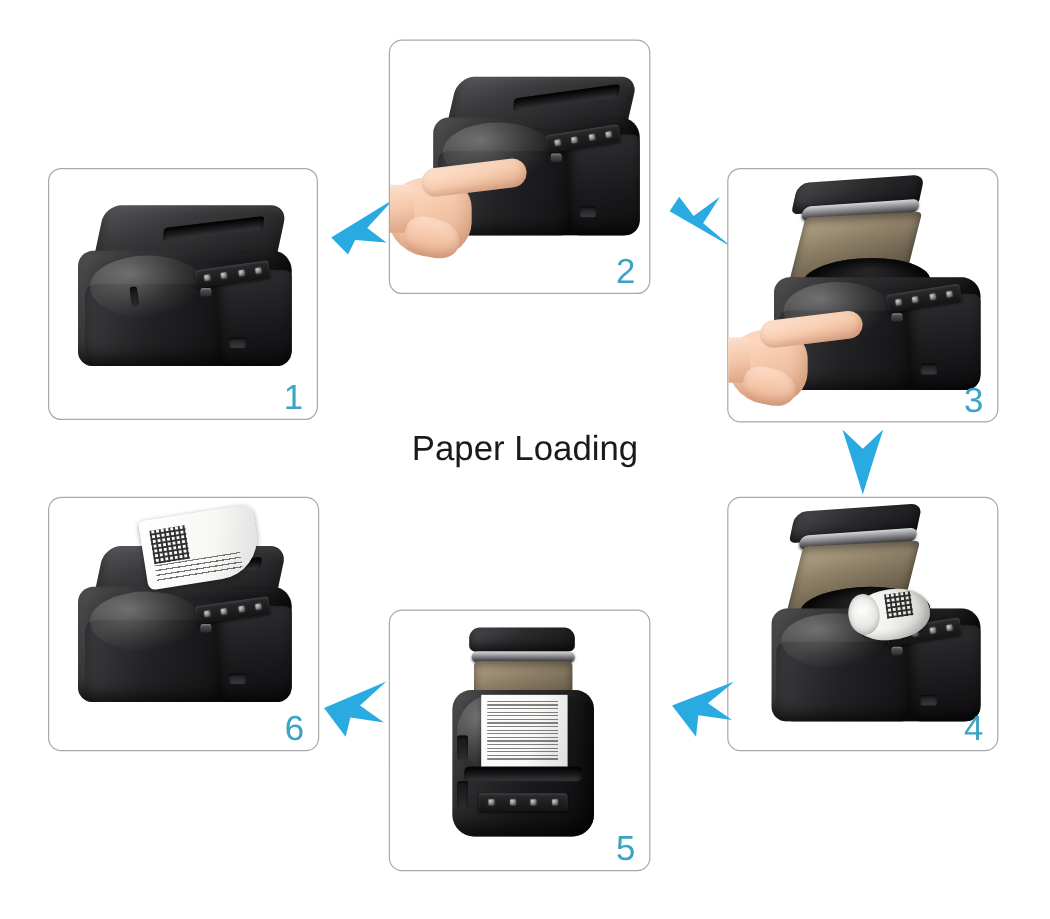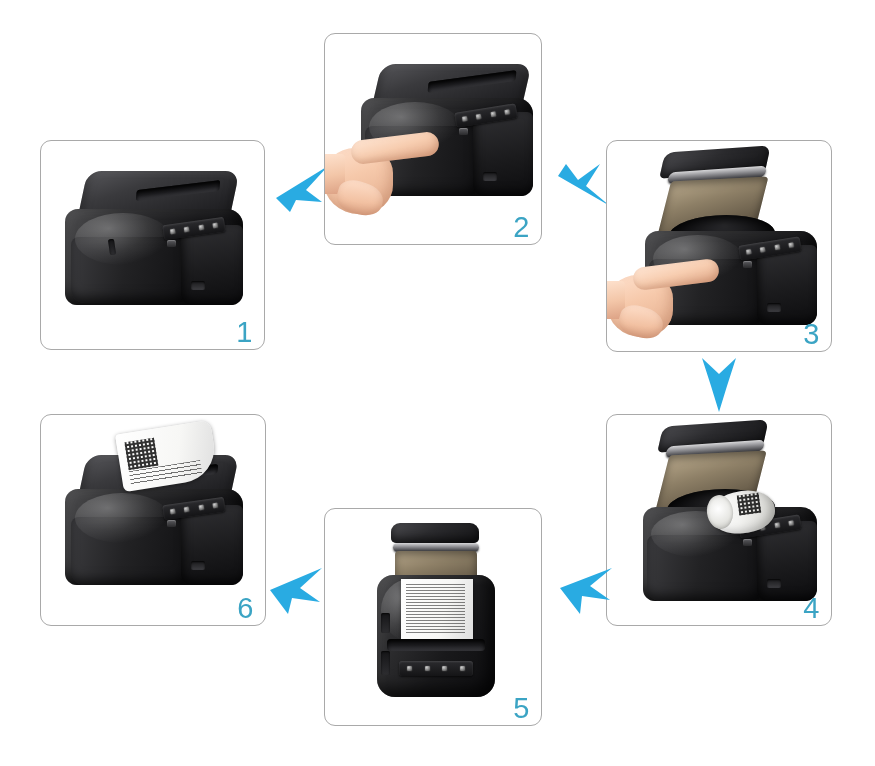--- a/index.html
+++ b/index.html
@@ -240,20 +240,21 @@
     position: absolute;
     border-radius: 10px 4px 4px 10px;
     background: linear-gradient(170deg, #ffe4d1 0%, #f3c6a8 55%, #dca184 100%);
   }
 </style>
 </head>
 <body>
 
 <div id="page">
 
+  <div id="diagram-title">Paper Loading</div>
 
   <div class="panel" style="left:40px; top:140px; width:225px; height:210px;">
     <div class="panel-stage">
       <div class="printer" style="left:18px; top:22px; width:190px; height:160px;">
 
         <div class="pr-top" style="left:22px; top:8px; width:152px; height:62px; transform:skewX(-12deg);"></div>
 
         <div class="pr-slot" style="left:78px; top:22px; width:82px; height:11px; transform:skewX(-12deg) rotate(-7deg);"></div>
 
         <div class="pr-body" style="left:6px; top:46px; width:178px; height:96px;"></div>

